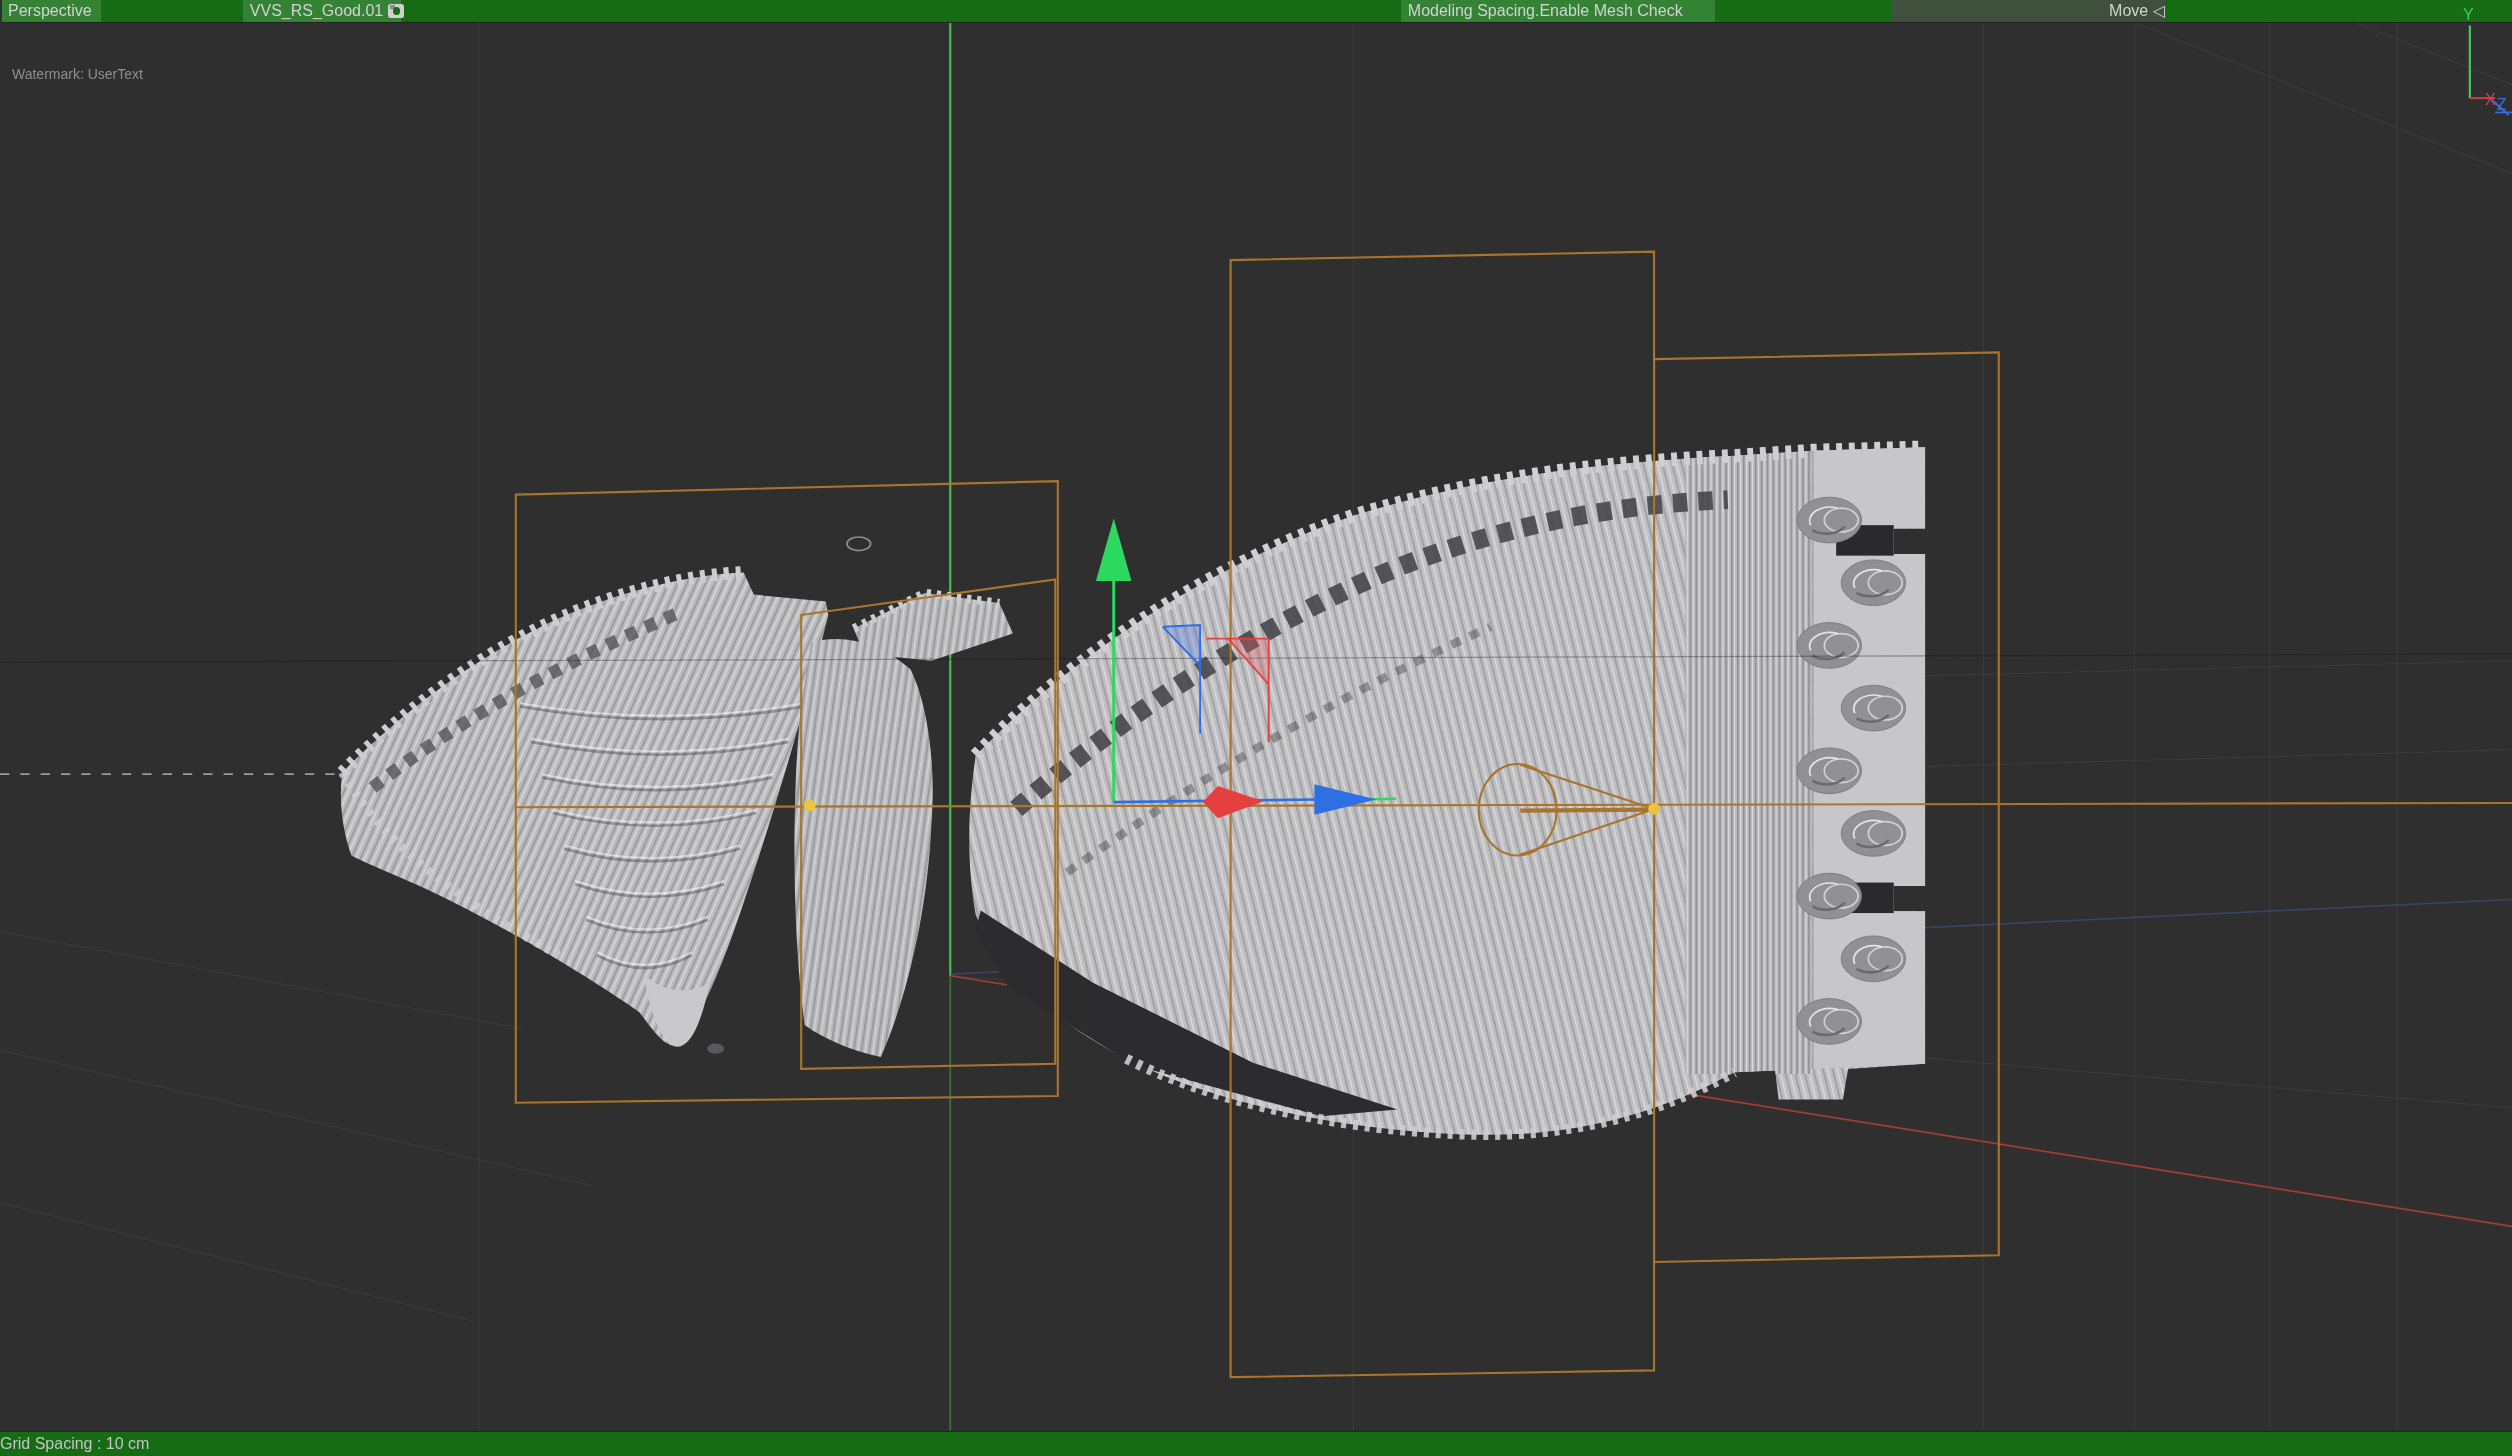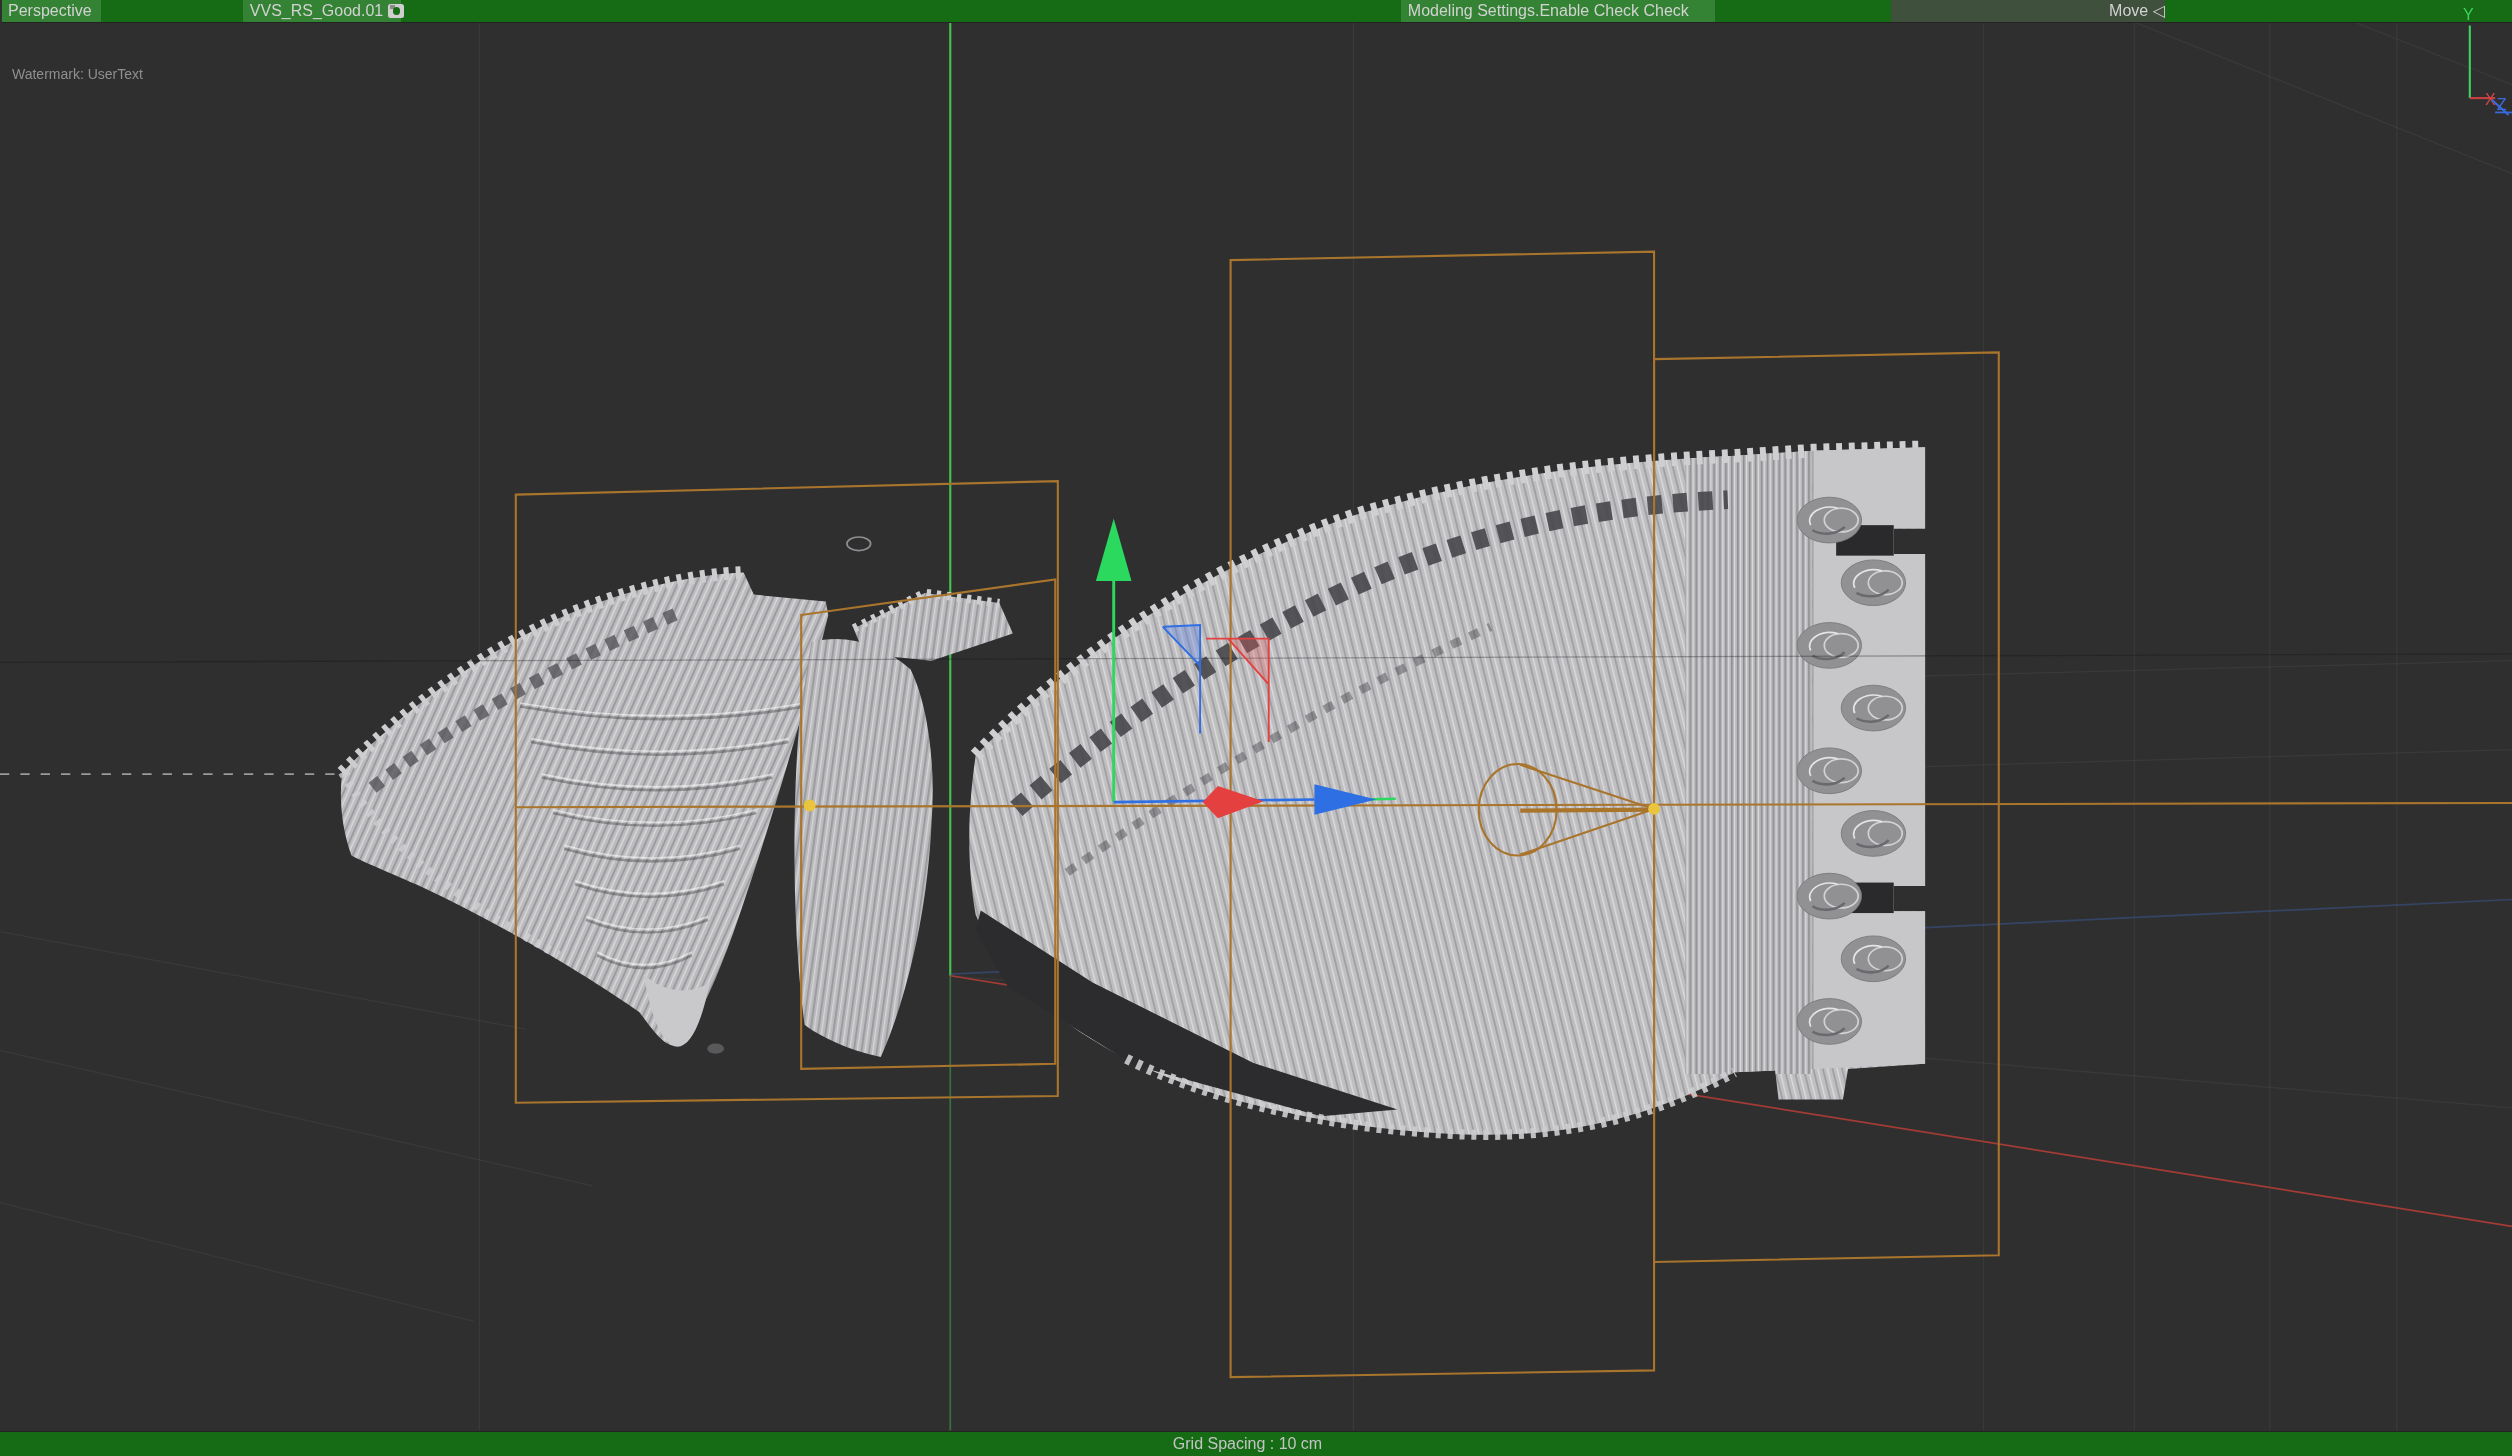--- a/index.html
+++ b/index.html
@@ -29,21 +29,21 @@
   .state-icon::after{
     content:"";position:absolute;left:4.2px;top:3.4px;width:7.6px;height:7.6px;border-radius:50%;
     background:#156c15;
   }
   .state-icon::before{
     content:"";position:absolute;left:1.7px;top:1.7px;width:5.1px;height:3.4px;background:#8a8a8a;
   }
   .bottombar{
     position:absolute;left:0;top:1431px;width:2512px;height:25.4px;
     background:#156c15;border-top:1.7px solid #242424;z-index:5;
-    color:#c4c4c4;font-size:16px;line-height:24px;text-align:center;
+    color:#c4c4c4;font-size:16px;line-height:24px;text-align:left;
   }
   .bottombar .gridspacing{padding-right:17px;}
   .watermark{
     position:absolute;left:12px;top:66px;z-index:4;
     color:#8f8f8f;font-size:14px;
   }
   .viewport-svg{position:absolute;left:0;top:0;z-index:1;}
   .axis-indicator-svg{position:absolute;right:0;top:0;z-index:8;}
   text{font-family:"Liberation Sans", sans-serif;}
 </style>
@@ -52,21 +52,21 @@
 
 <div class="topbar">
   <div class="seg seg-hl seg-perspective">
     <span>Perspective</span>
   </div>
   <div class="seg seg-hl seg-scene">
     <span>VVS_RS_Good.01</span>
     <span class="state-icon"></span>
   </div>
   <div class="seg seg-hl seg-message">
-    <span>Modeling Settings.Enable Check Check</span>
+    <span>Modeling Spacing.Enable Mesh Check</span>
   </div>
   <div class="seg seg-move">
     <span>Move</span>
     <span>◁</span>
   </div>
 </div>
 
 <div class="watermark">Watermark: UserText</div>
 
 <svg class="viewport-svg" width="2512" height="1456" viewBox="0 0 2966 1719">

